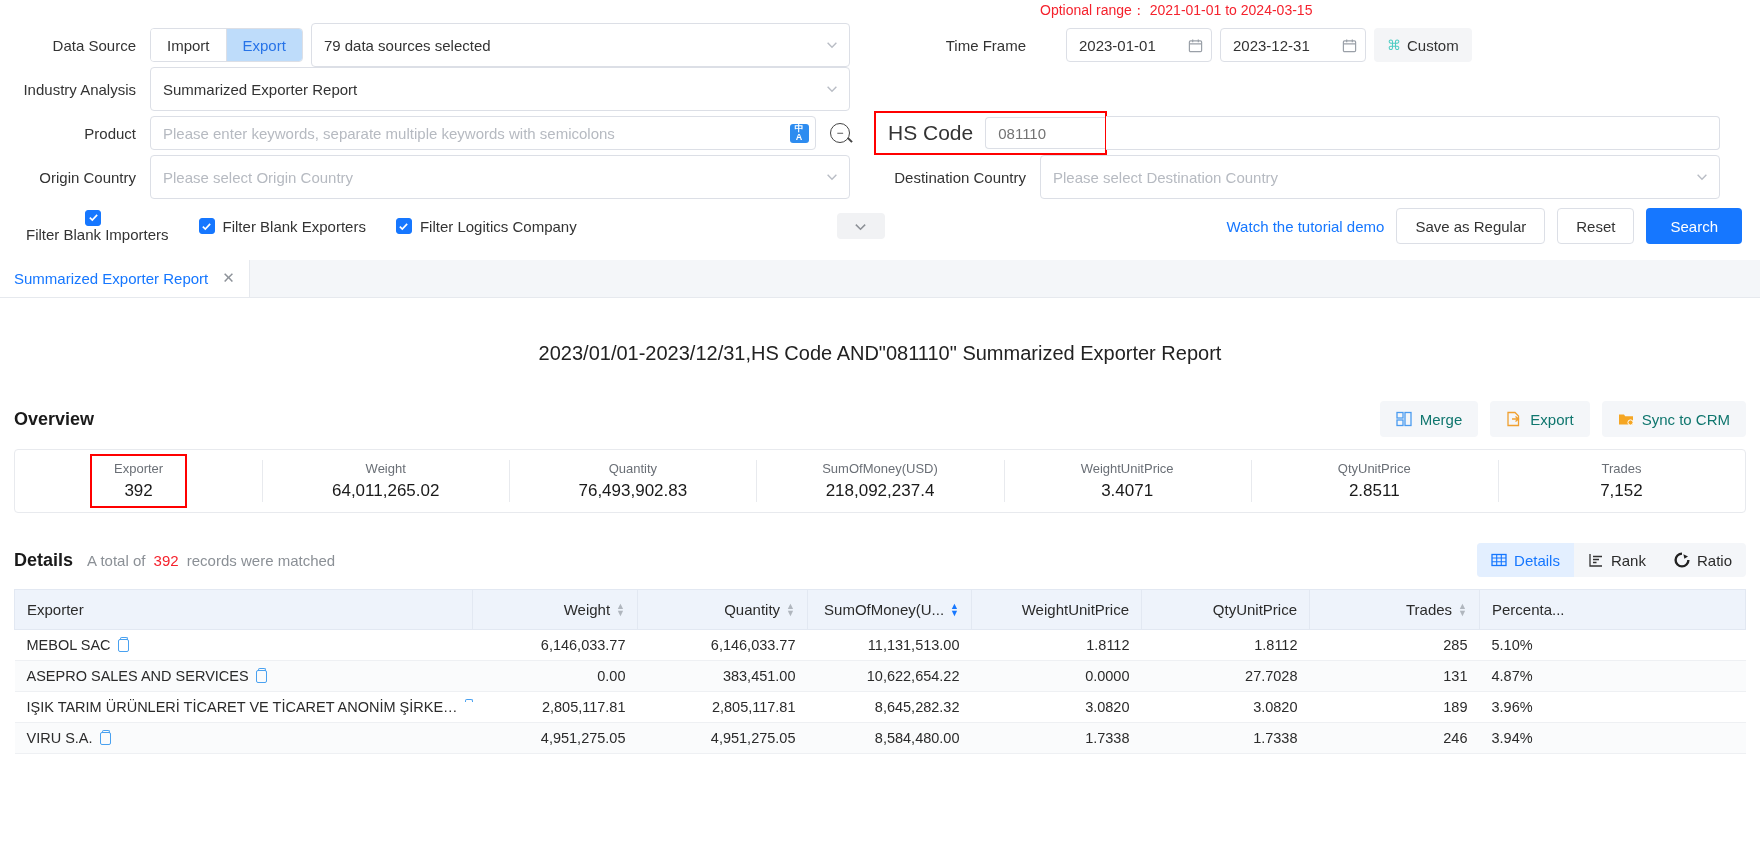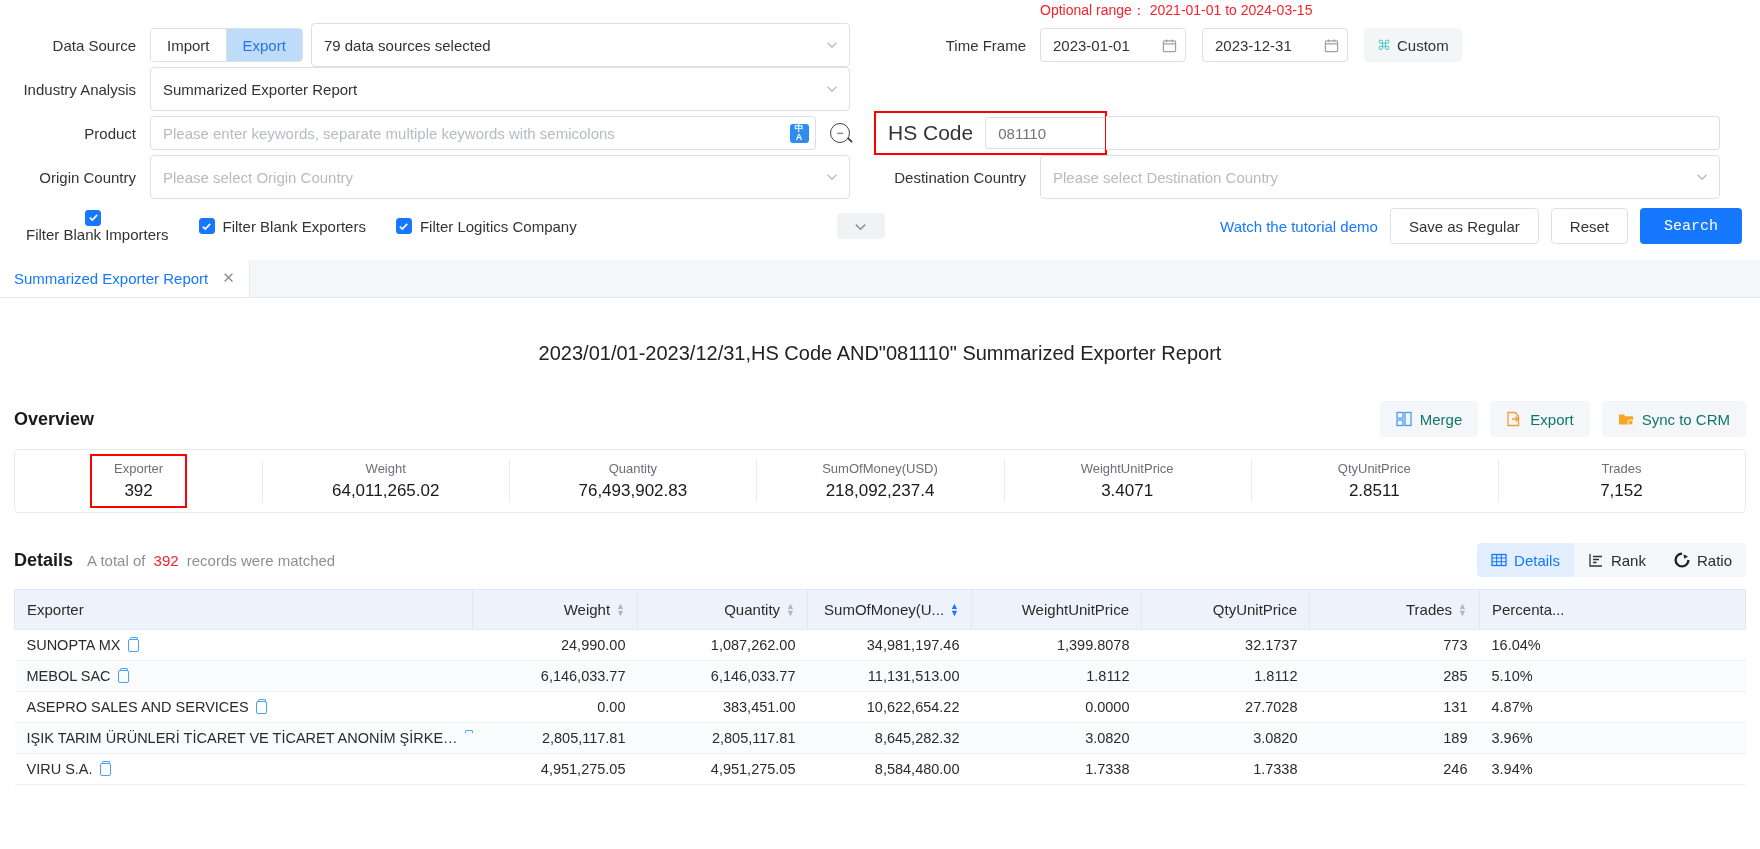--- a/index.html
+++ b/index.html
@@ -127,21 +127,21 @@
     color: #444;
   }
   .magnifier::after {
     content: ""; position: absolute;
     width: 6px; height: 1.8px; background: #444;
     right: -4px; bottom: 1px;
     transform: rotate(45deg);
   }
 
   
-  .tf-row { display: flex; align-items: center; gap: 16px; }
+  .tf-row { display: flex; align-items: center; gap: 8px; margin-left: 26px; }
   .date-box {
     width: 146px; height: 34px;
     border: 1px solid #dcdfe6; border-radius: 4px;
     display: flex; align-items: center; justify-content: space-between;
     padding: 0 8px 0 12px;
     font-size: 15px; color: #333; background: #fff; cursor: pointer;
   }
   .cal-icon { width: 15px; height: 15px; color: #9aa0a8; }
   .cal-icon svg { display: block; }
   .custom-btn {
@@ -210,21 +210,21 @@
   .btn-plain {
     height: 36px; padding: 0 18px;
     border: 1px solid #dcdfe6; border-radius: 4px;
     background: #fff; font-size: 15px; color: #333;
     cursor: pointer; font-family: inherit;
   }
   .btn-primary {
     height: 36px; padding: 0 24px;
     border: none; border-radius: 4px;
     background: #1677ff; color: #fff; font-size: 15px;
-    cursor: pointer; font-family: Liberation Mono, monospace;
+    cursor: pointer; font-family: Liberation Sans, sans-serif;
   }
 
   
   .tabbar {
     height: 38px;
     background: #f4f6f9;
     border-bottom: 1px solid #e6e9ee;
     display: flex; align-items: flex-end;
   }
   .tab {
@@ -645,30 +645,20 @@
                   <i>▲</i>
                   <i>▼</i>
                 </span>
               </span>
           </th>
           <th style="text-align:left">Percenta...</th>
         </tr>
       </thead>
       <tbody>
         <tr>
-          <td><span>SUNOPTA MX</span><span class="copy-ic"></span></td>
-          <td class="num">24,990.00</td>
-          <td class="num">1,087,262.00</td>
-          <td class="num">34,981,197.46</td>
-          <td class="num">1,399.8078</td>
-          <td class="num">32.1737</td>
-          <td class="num">773</td>
-          <td>16.04%</td>
-        </tr>
-        <tr>
           <td><span>MEBOL SAC</span><span class="copy-ic"></span></td>
           <td class="num">6,146,033.77</td>
           <td class="num">6,146,033.77</td>
           <td class="num">11,131,513.00</td>
           <td class="num">1.8112</td>
           <td class="num">1.8112</td>
           <td class="num">285</td>
           <td>5.10%</td>
         </tr>
         <tr>

